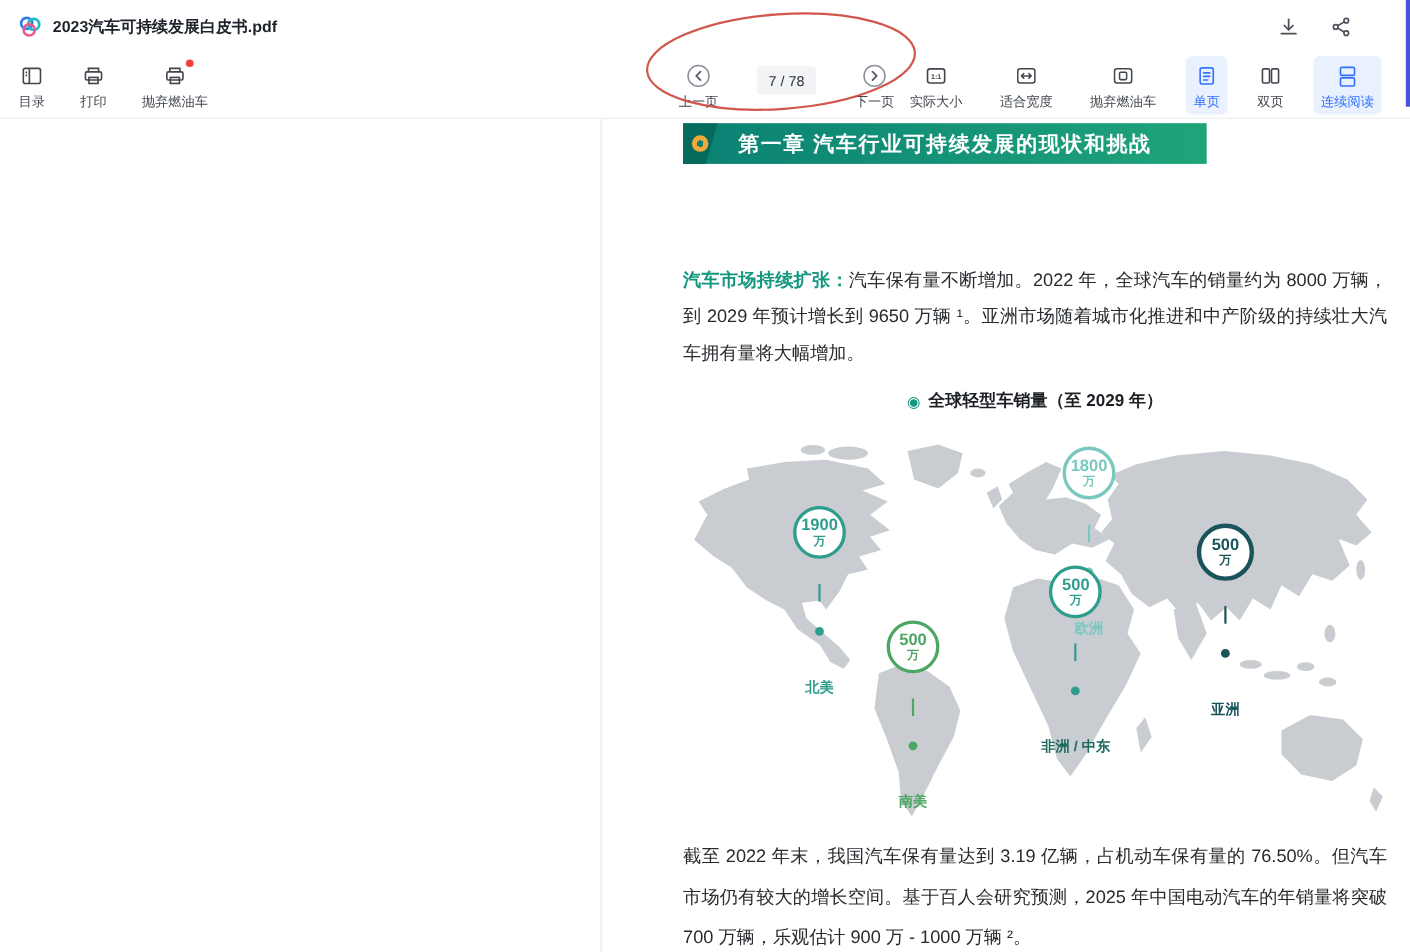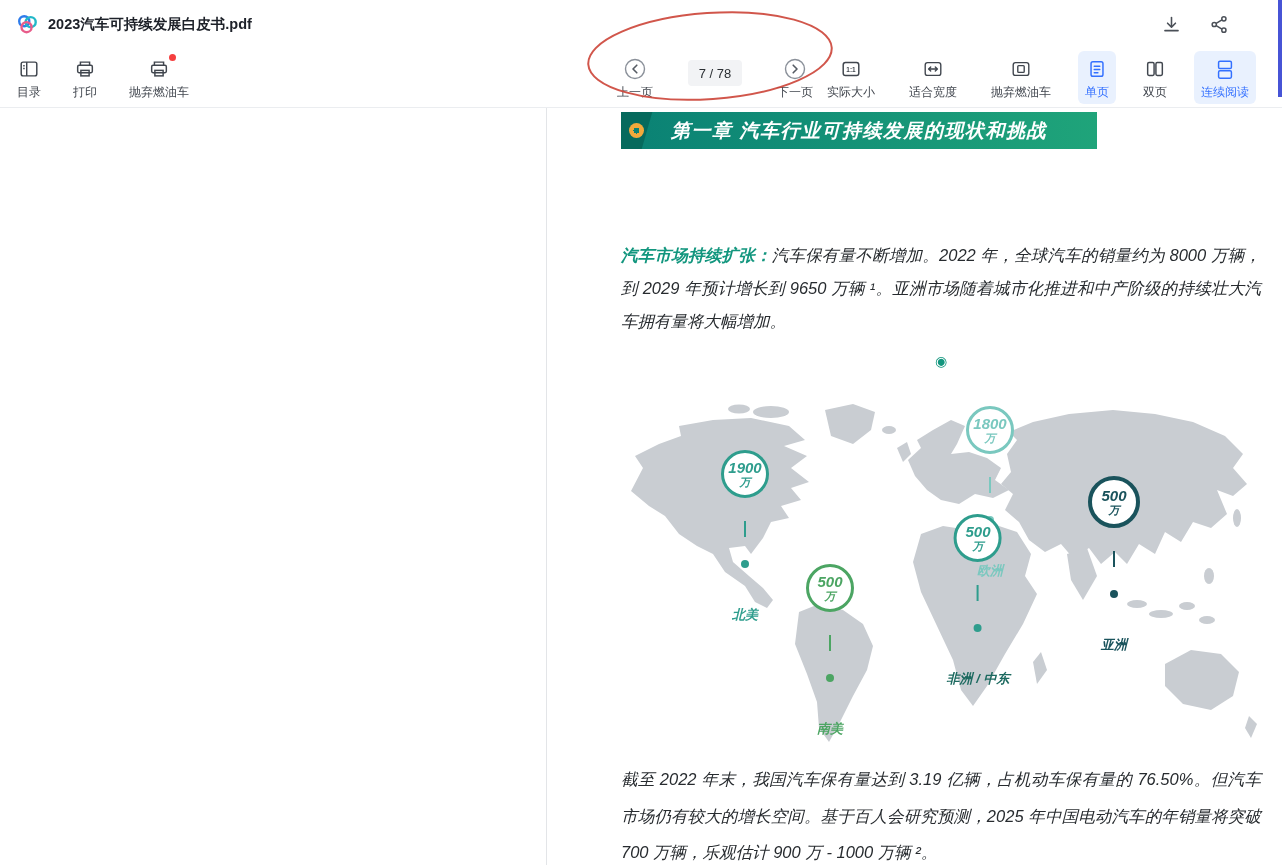--- a/index.html
+++ b/index.html
@@ -31,21 +31,21 @@
   .note-dot { position:absolute; top:-3px; right:-5px; width:7px; height:7px; border-radius:50%; background:#F53F3F; }
   .tb-left { position:absolute; left:10px; top:3px; display:flex; gap:18px; }
   .tb-center { position:absolute; left:610px; top:3px; display:flex; gap:28px; align-items:flex-start; }
   .page-box { margin-top:9px; min-width:54px; height:26px; background:#f2f3f5; border-radius:4px;
     display:flex; align-items:center; justify-content:center; font-size:13px; color:#2b2f33; padding:0 8px; }
   .tb-right { position:absolute; right:26px; top:3px; display:flex; gap:20px; align-items:flex-start; }
 
   .annotation { position:absolute; left:582px; top:6px; z-index:10; pointer-events:none; }
 
   
-  .main { position:absolute; top:108px; left:0; right:0; bottom:0; background:#fff;font-style:italic; }
+  .main { position:absolute; top:108px; left:0; right:0; bottom:0; background:#fff; }
   .left-pane { position:absolute; left:0; top:0; bottom:0; width:547px; background:#fff;
     border-right:1px solid #e3e5e8; }
   .page-pane { position:absolute; left:548px; top:0; right:0; bottom:0; background:#fff; overflow:hidden; }
 
   
   .banner { position:absolute; left:73px; top:4px; width:476px; height:37px;
     background:linear-gradient(90deg,#0A8174,#1FA47A);
     display:flex; align-items:center; justify-content:center; overflow:hidden; }
   .banner-text { color:#fff; font-weight:bold; font-size:19px; letter-spacing:1.5px; position:relative; z-index:2; }
   .banner-fold { position:absolute; left:-8px; top:0; bottom:0; width:34px; background:#066A5D;
@@ -251,20 +251,21 @@
       <span class="banner-fold"></span>
       <span class="banner-dot"></span>
       <span class="banner-text">第一章 汽车行业可持续发展的现状和挑战</span>
     </div>
 
 
     <p class="para para1"><span class="lead">汽车市场持续扩张：</span><span>汽车保有量不断增加。2022 年，全球汽车的销量约为 8000 万辆，到 2029 年预计增长到 9650 万辆 ¹。亚洲市场随着城市化推进和中产阶级的持续壮大汽车拥有量将大幅增加。</span></p>
 
     <div class="chart-title">
       <span class="bullet">◉</span>
+      <span>全球轻型车销量（至 2029 年）</span>
     </div>
 
     <div class="map-wrap">
       <svg class="worldmap" width="640" height="365" viewBox="0 0 640 365">
         <g fill="#C9CDD2">
 
           <path d="M10 95 L22 72 L14 60 L38 48 L60 40 L58 30 L92 24 L130 22 L168 30 L184 44 L163 50 L186 60 L170 72 L188 86 L170 92 L180 104 L160 110 L168 122 L150 126 L142 142 L130 158 L124 150 L108 152 L112 166 L128 180 L142 192 L152 204 L146 212 L134 206 L124 190 L104 176 L92 158 L76 150 L58 138 L44 120 L28 110 Z"></path>
           <ellipse cx="150" cy="16" rx="18" ry="6"></ellipse>
           <ellipse cx="118" cy="13" rx="11" ry="4.5"></ellipse>
 
@@ -289,21 +290,21 @@
           <ellipse cx="516" cy="208" rx="10" ry="4"></ellipse>
           <ellipse cx="540" cy="218" rx="12" ry="4"></ellipse>
           <ellipse cx="566" cy="210" rx="8" ry="4"></ellipse>
           <ellipse cx="586" cy="224" rx="8" ry="4"></ellipse>
 
           <path d="M544 268 L570 254 L600 258 L618 276 L612 300 L590 314 L562 308 L544 290 Z"></path>
           <path d="M628 320 L636 328 L630 342 L624 332 Z"></path>
         </g>
       </svg>
 
-      <div class="map-badge" style="left:124px; top:54px;justify-content:center;">
+      <div class="map-badge" style="left:124px; top:64px;justify-content:center;">
         <div class="mb-circle" style="border-color: rgb(46, 157, 141); color: rgb(46, 157, 141);">
           <span class="mb-num">1900</span>
           <span class="mb-unit">万</span>
         </div>
         <span class="mb-stem" style="background-color: rgb(46, 157, 141);"></span>
         <span class="mb-dot" style="background-color: rgb(46, 157, 141);"></span>
         <span class="mb-label" style="color: rgb(46, 157, 141);">北美</span>
       </div>
 
       <div class="map-badge" style="left:369px; top:10px;">

